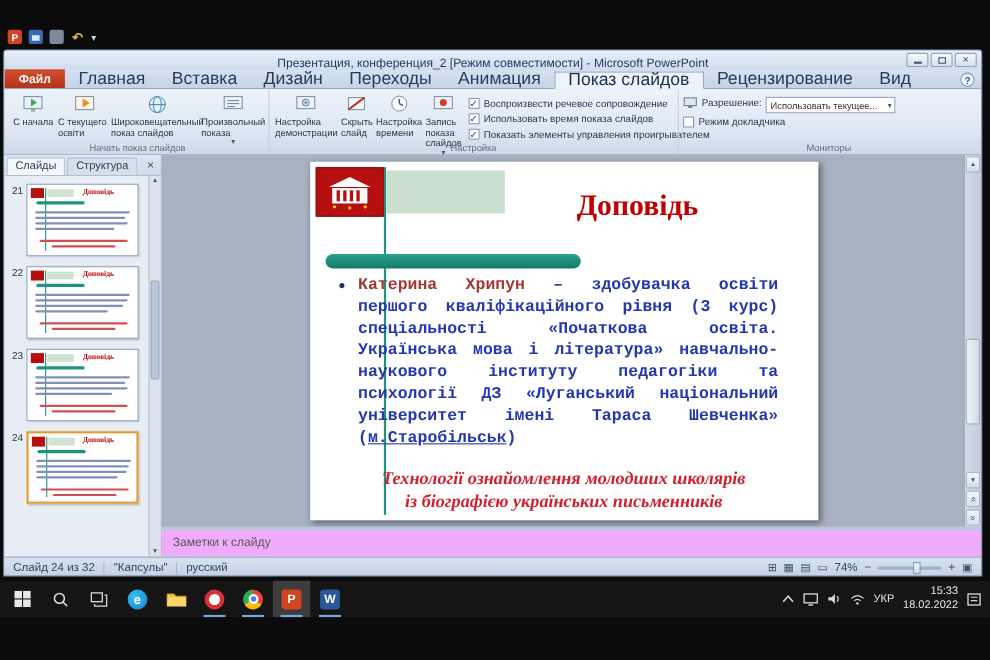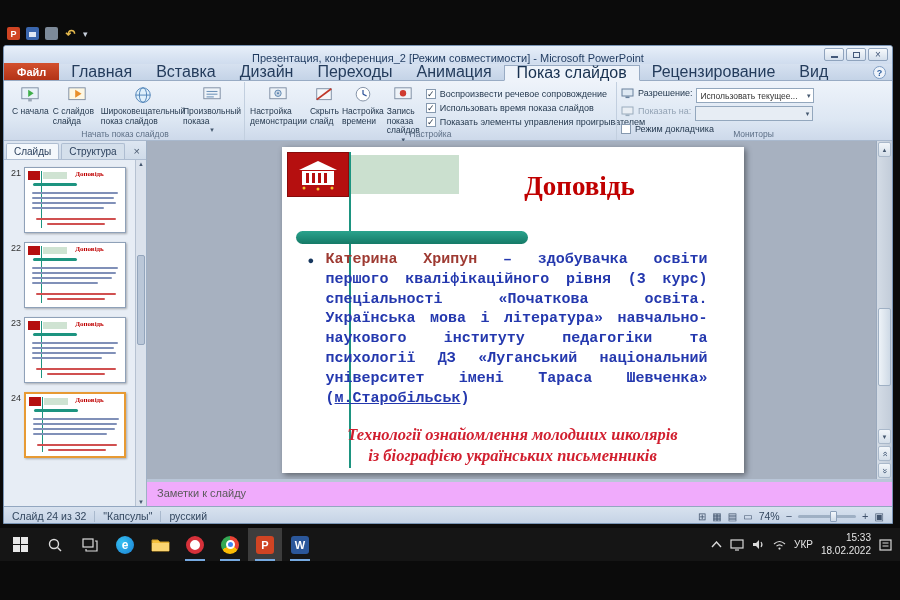--- a/index.html
+++ b/index.html
@@ -174,21 +174,21 @@
               <polygon points="10,4 16,8 10,12" fill="#3fae49"></polygon>
               <rect x="10" y="14" width="4" height="3" fill="#9aa7b5"></rect>
             </svg>
           <span>С начала</span>
         </div>
         <div class="bigbtn" style="width:52px">
           <svg width="22" height="20" viewBox="0 0 24 22">
               <rect x="3" y="2" width="18" height="13" fill="#fdf7e3" stroke="#7a8aa0"></rect>
               <polygon points="10,4 17,8.5 10,13" fill="#e88f2a"></polygon>
             </svg>
-          <span>С слайдов слайда</span>
+          <span>С текущего освіти</span>
         </div>
         <div class="bigbtn" style="width:80px">
           <svg width="22" height="20" viewBox="0 0 24 22">
               <circle cx="12" cy="10" r="8" fill="#dff0fb" stroke="#4a7fb5"></circle>
               <ellipse cx="12" cy="10" rx="4" ry="8" fill="none" stroke="#4a7fb5"></ellipse>
               <line x1="4" y1="10" x2="20" y2="10" stroke="#4a7fb5"></line>
             </svg>
           <span>Широковещательный показ слайдов</span>
         </div>
         <div class="bigbtn" style="width:56px">
@@ -257,31 +257,20 @@
         <div class="mon-rows">
           <div class="mrow">
             <svg width="13" height="11" viewBox="0 0 13 11">
                 <rect x="1" y="1" width="11" height="7" fill="#dfe9f3" stroke="#68809c"></rect>
                 <rect x="4.5" y="8.5" width="4" height="1.6" fill="#68809c"></rect>
               </svg>
             <span>Разрешение:</span>
             <span class="combo">
               <span>Использовать текущее...</span>
               <span class="dd">▾</span>
-            </span>
-          </div>
-          <div class="mrow disabled">
-            <svg width="13" height="11" viewBox="0 0 13 11">
-                <rect x="1" y="1" width="11" height="7" fill="#e9eef4" stroke="#9aacbd"></rect>
-                <rect x="4.5" y="8.5" width="4" height="1.6" fill="#9aacbd"></rect>
-              </svg>
-            <span>Показать на:</span>
-            <span class="combo disabled">
-              <span></span>
-                <span class="dd">▾</span>
             </span>
           </div>
           <label class="cb">
             <span class="cbbox"></span>
             <span>Режим докладчика</span>
           </label>
         </div>
         <span class="glabel">Мониторы</span>
       </div>
     </div>

